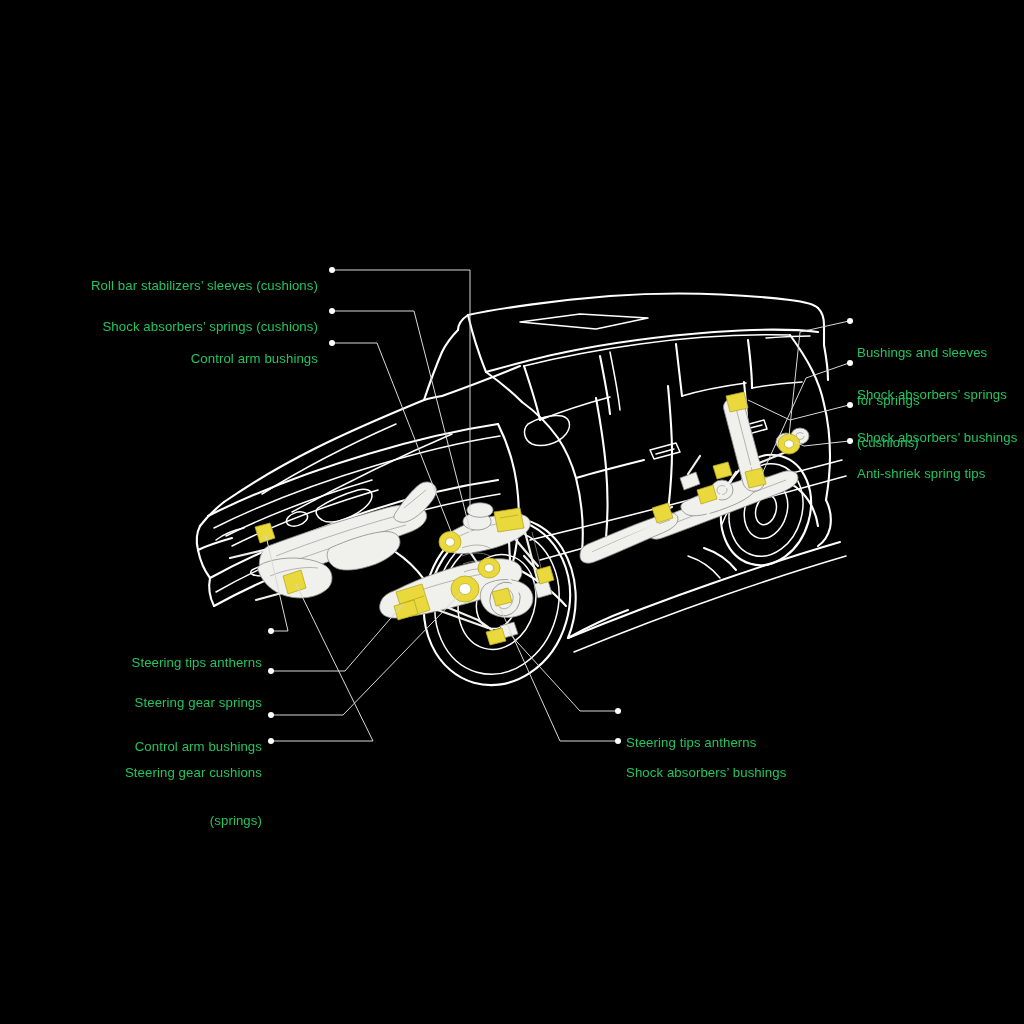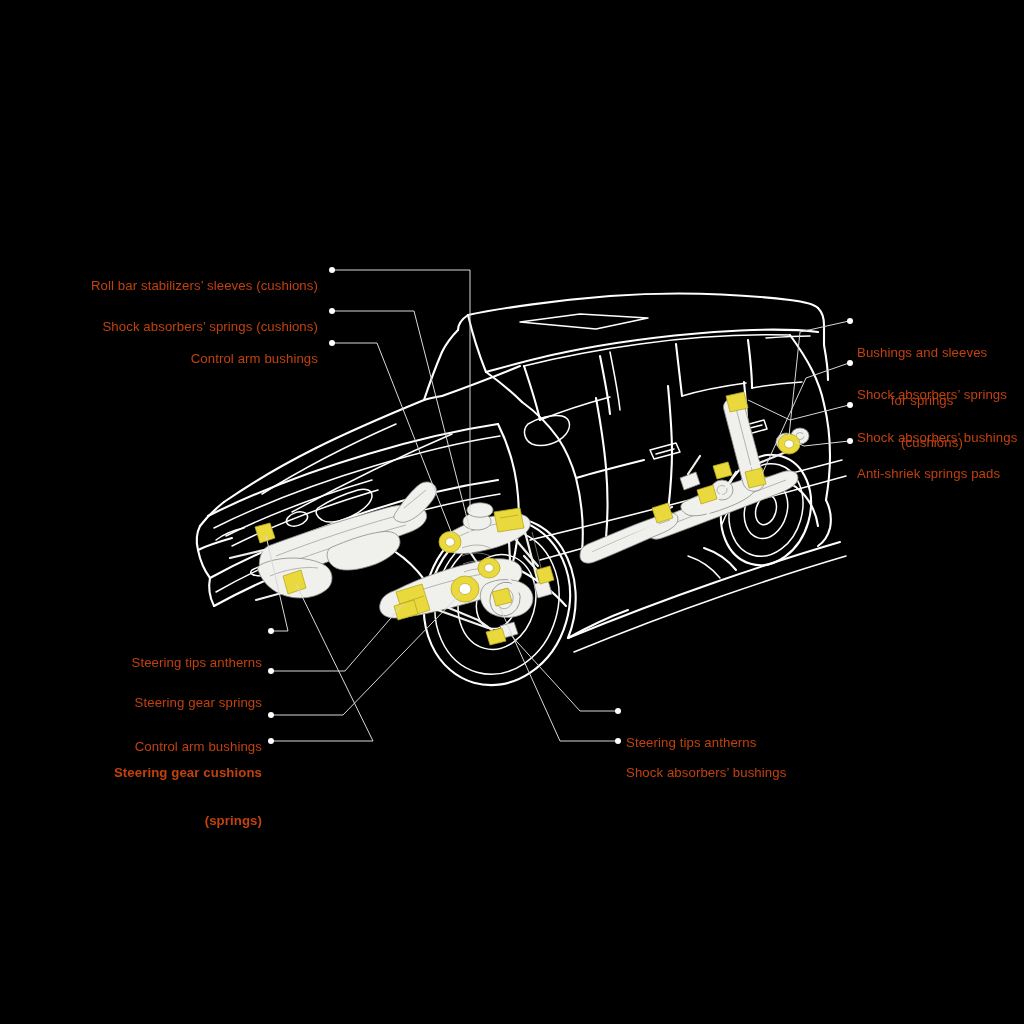--- a/index.html
+++ b/index.html
@@ -20,28 +20,28 @@
     background: #000000;
   }
   #diagram {
     position: absolute;
     inset: 0;
     width: 1024px;
     height: 1024px;
   }
   .lbl {
     position: absolute;
-    color: #c2410c;
+    color: #22c55e;
     font-family: "Liberation Sans", sans-serif;
     font-size: 13.2px;
     line-height: 16px;
     letter-spacing: 0.1px;
     white-space: pre;
   }
-  .lbl.right { text-align: center; }
+  .lbl.right { text-align: left; }
   .lbl.left  { text-align: right; }
 </style>
 </head>
 <body>
 
 <div id="stage">
 
   <svg id="diagram" viewBox="0 0 1024 1024">
     <defs>
       <style>
@@ -371,36 +371,36 @@
   <div class="lbl right" style="left:857px; top:355px;">
     <div>Shock absorbers’ springs</div>
     <div>(cushions)</div>
   </div>
 
   <div class="lbl right" style="left:857px; top:398px;">
     <div>Shock absorbers’ bushings</div>
   </div>
 
   <div class="lbl right" style="left:857px; top:434px;">
-    <div>Anti-shriek springs pads</div>
+    <div>Anti-shriek spring tips</div>
   </div>
 
   <div class="lbl left" style="right:762px; top:623px;">
     <div>Steering tips antherns</div>
   </div>
 
   <div class="lbl left" style="right:762px; top:663px;">
     <div>Steering gear springs</div>
   </div>
 
   <div class="lbl left" style="right:762px; top:707px;">
     <div>Control arm bushings</div>
   </div>
 
-  <div class="lbl left" style="right:762px; top:733px;font-weight:bold;">
+  <div class="lbl left" style="right:762px; top:733px;">
     <div>Steering gear cushions</div>
     <div>(springs)</div>
   </div>
 
   <div class="lbl right" style="left:626px; top:703px;">
     <div>Steering tips antherns</div>
   </div>
 
   <div class="lbl right" style="left:626px; top:733px;">
     <div>Shock absorbers’ bushings</div>

